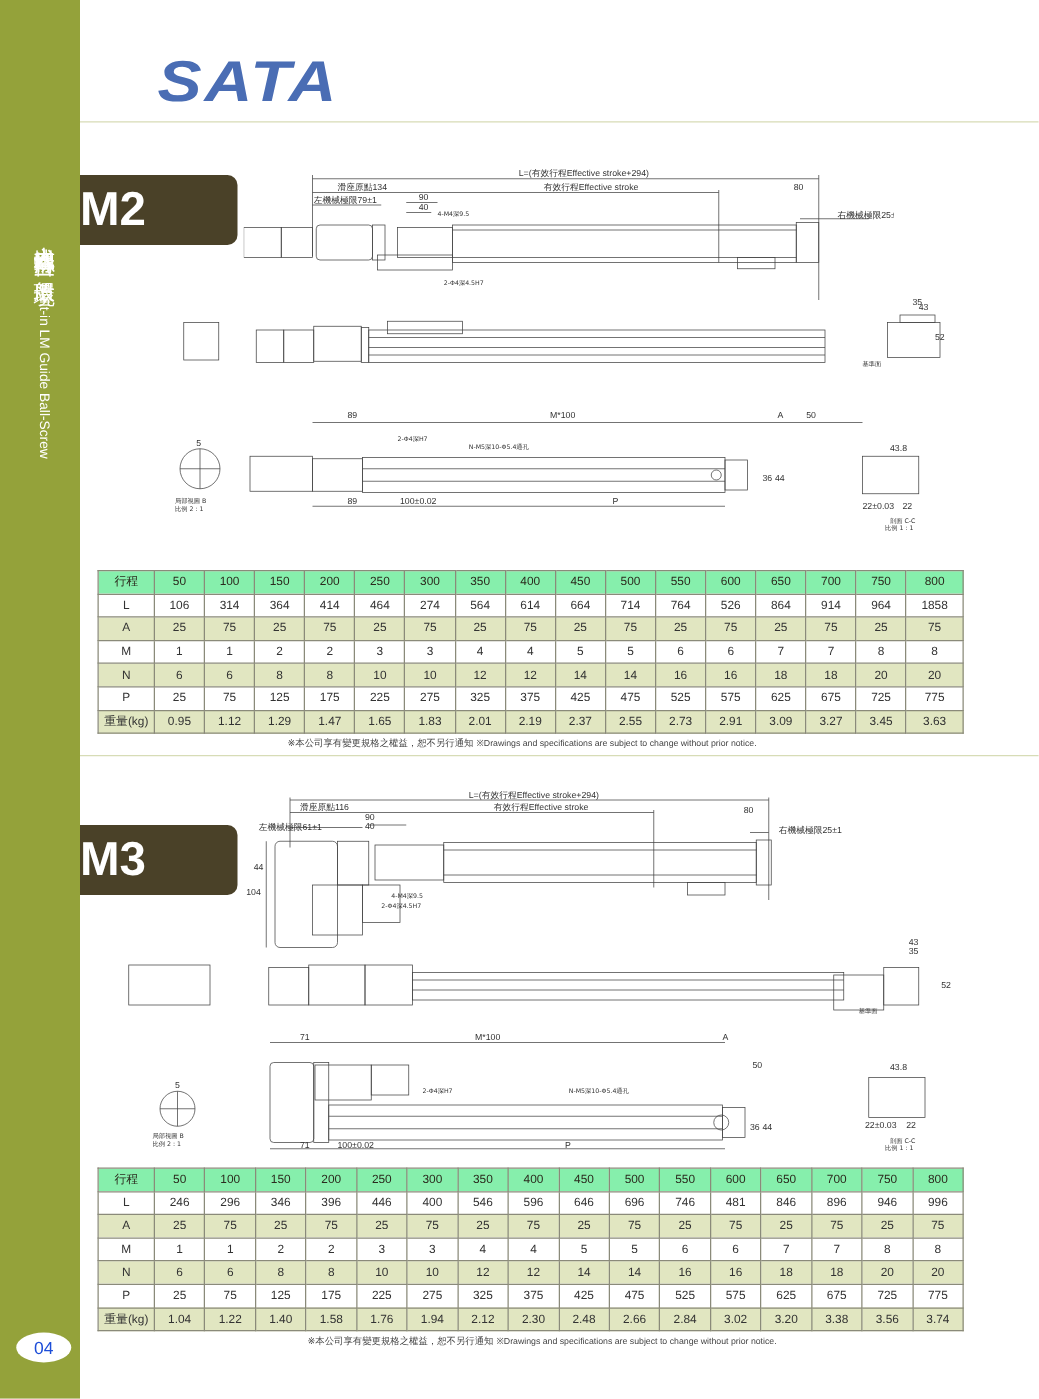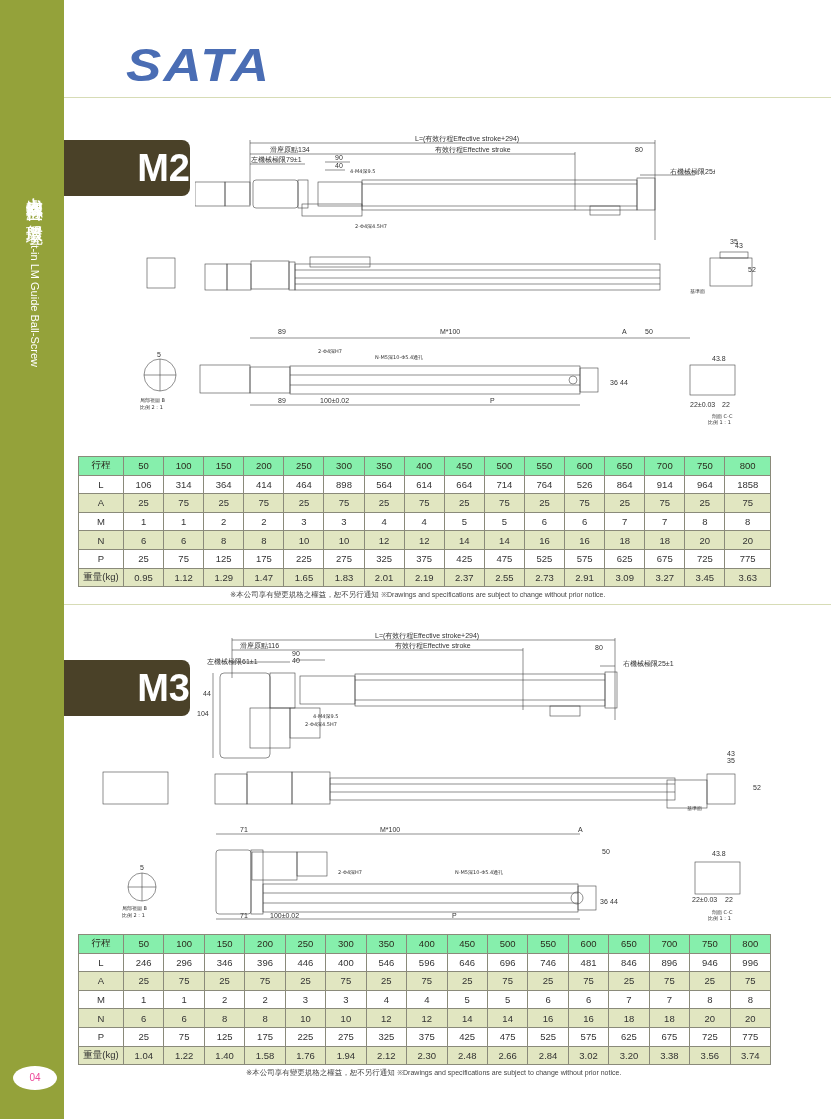--- a/index.html
+++ b/index.html
@@ -1,23 +1,23 @@
 <!DOCTYPE html>
 <html><head>
 <meta charset="utf-8">
 <style>
   * { box-sizing: border-box; margin: 0; padding: 0; }
   body { width: 831px; height: 1119px; background: #ffffff; position: relative; overflow: hidden; font-family: "DejaVu Sans", sans-serif; color: #333; }
   .sidebar { position: absolute; left: 0; top: 0; width: 64px; height: 1119px; background: #94a23a; }
   .side-title { position: absolute; left: 20px; top: 184px; width: 30px; writing-mode: vertical-rl; color: #ffffff; font-size: 17px; letter-spacing: 1px; line-height: 30px; white-space: nowrap; }
   .side-title .en { font-family: "Liberation Sans", sans-serif; font-size: 11px; letter-spacing: 0; margin-top: 6px; }
-  .page-num { position: absolute; left: 13px; top: 1066px; width: 44px; height: 24px; border-radius: 50%; background: #fff; color: #ec4899; font-family: "Liberation Sans", sans-serif; font-size: 10px; text-align: center; line-height: 24px; }
+  .page-num { position: absolute; left: 13px; top: 1066px; width: 44px; height: 24px; border-radius: 50%; background: #fff; color: #1d4ed8; font-family: "Liberation Sans", sans-serif; font-size: 14px; text-align: center; line-height: 24px; }
   .logo { position: absolute; left: 126px; top: 38px; font-family: "Liberation Sans", sans-serif; font-weight: bold; font-style: italic; font-size: 46px; color: #4a6db4; letter-spacing: 2px; transform: scaleX(1.15); transform-origin: left; }
   .hr { position: absolute; left: 64px; width: 767px; height: 1px; background: #d7dcb6; }
-  .model-label { position: absolute; left: 64px; width: 126px; height: 56px; background: #4a4128; border-radius: 0 8px 8px 0; color: #fff; font-family: "Liberation Sans", sans-serif; font-weight: bold; font-size: 38px; text-align: right; line-height: 56px; }
+  .model-label { position: absolute; left: 64px; width: 126px; height: 56px; background: #4a4128; border-radius: 0 8px 8px 0; color: #fff; font-family: "Liberation Sans", sans-serif; font-weight: bold; font-size: 38px; text-align: left; line-height: 56px; }
   .drawing { position: absolute; }
   .drawing svg { width: 100%; height: 100%; }
   .dim { font-family: "Liberation Sans", sans-serif; font-size: 7px; fill: #333; }
   .dim-s { font-family: "DejaVu Sans", sans-serif; font-size: 5px; fill: #333; }
   table.spec { position: absolute; left: 78px; width: 693px; border-collapse: collapse; font-family: "Liberation Sans", sans-serif; font-size: 9.5px; text-align: center; }
   table.spec td { border: 1px solid #8a8a7a; height: 18.6px; padding: 0; color: #333; }
   table.spec tr.head td { background: #86efac; color: #2b2b1e; }
   table.spec tr.alt td { background: #e1e6c1; }
   table.spec tr.plain td { background: #ffffff; }
   table.spec td.rowhead { width: 45px; }
@@ -164,21 +164,21 @@
     <td>750</td>
     <td>800</td>
   </tr>
   <tr class="plain">
     <td>L</td>
     <td>106</td>
     <td>314</td>
     <td>364</td>
     <td>414</td>
     <td>464</td>
-    <td>898</td>
+    <td>274</td>
     <td>564</td>
     <td>614</td>
     <td>664</td>
     <td>714</td>
     <td>764</td>
     <td>526</td>
     <td>864</td>
     <td>914</td>
     <td>964</td>
     <td>1858</td>

